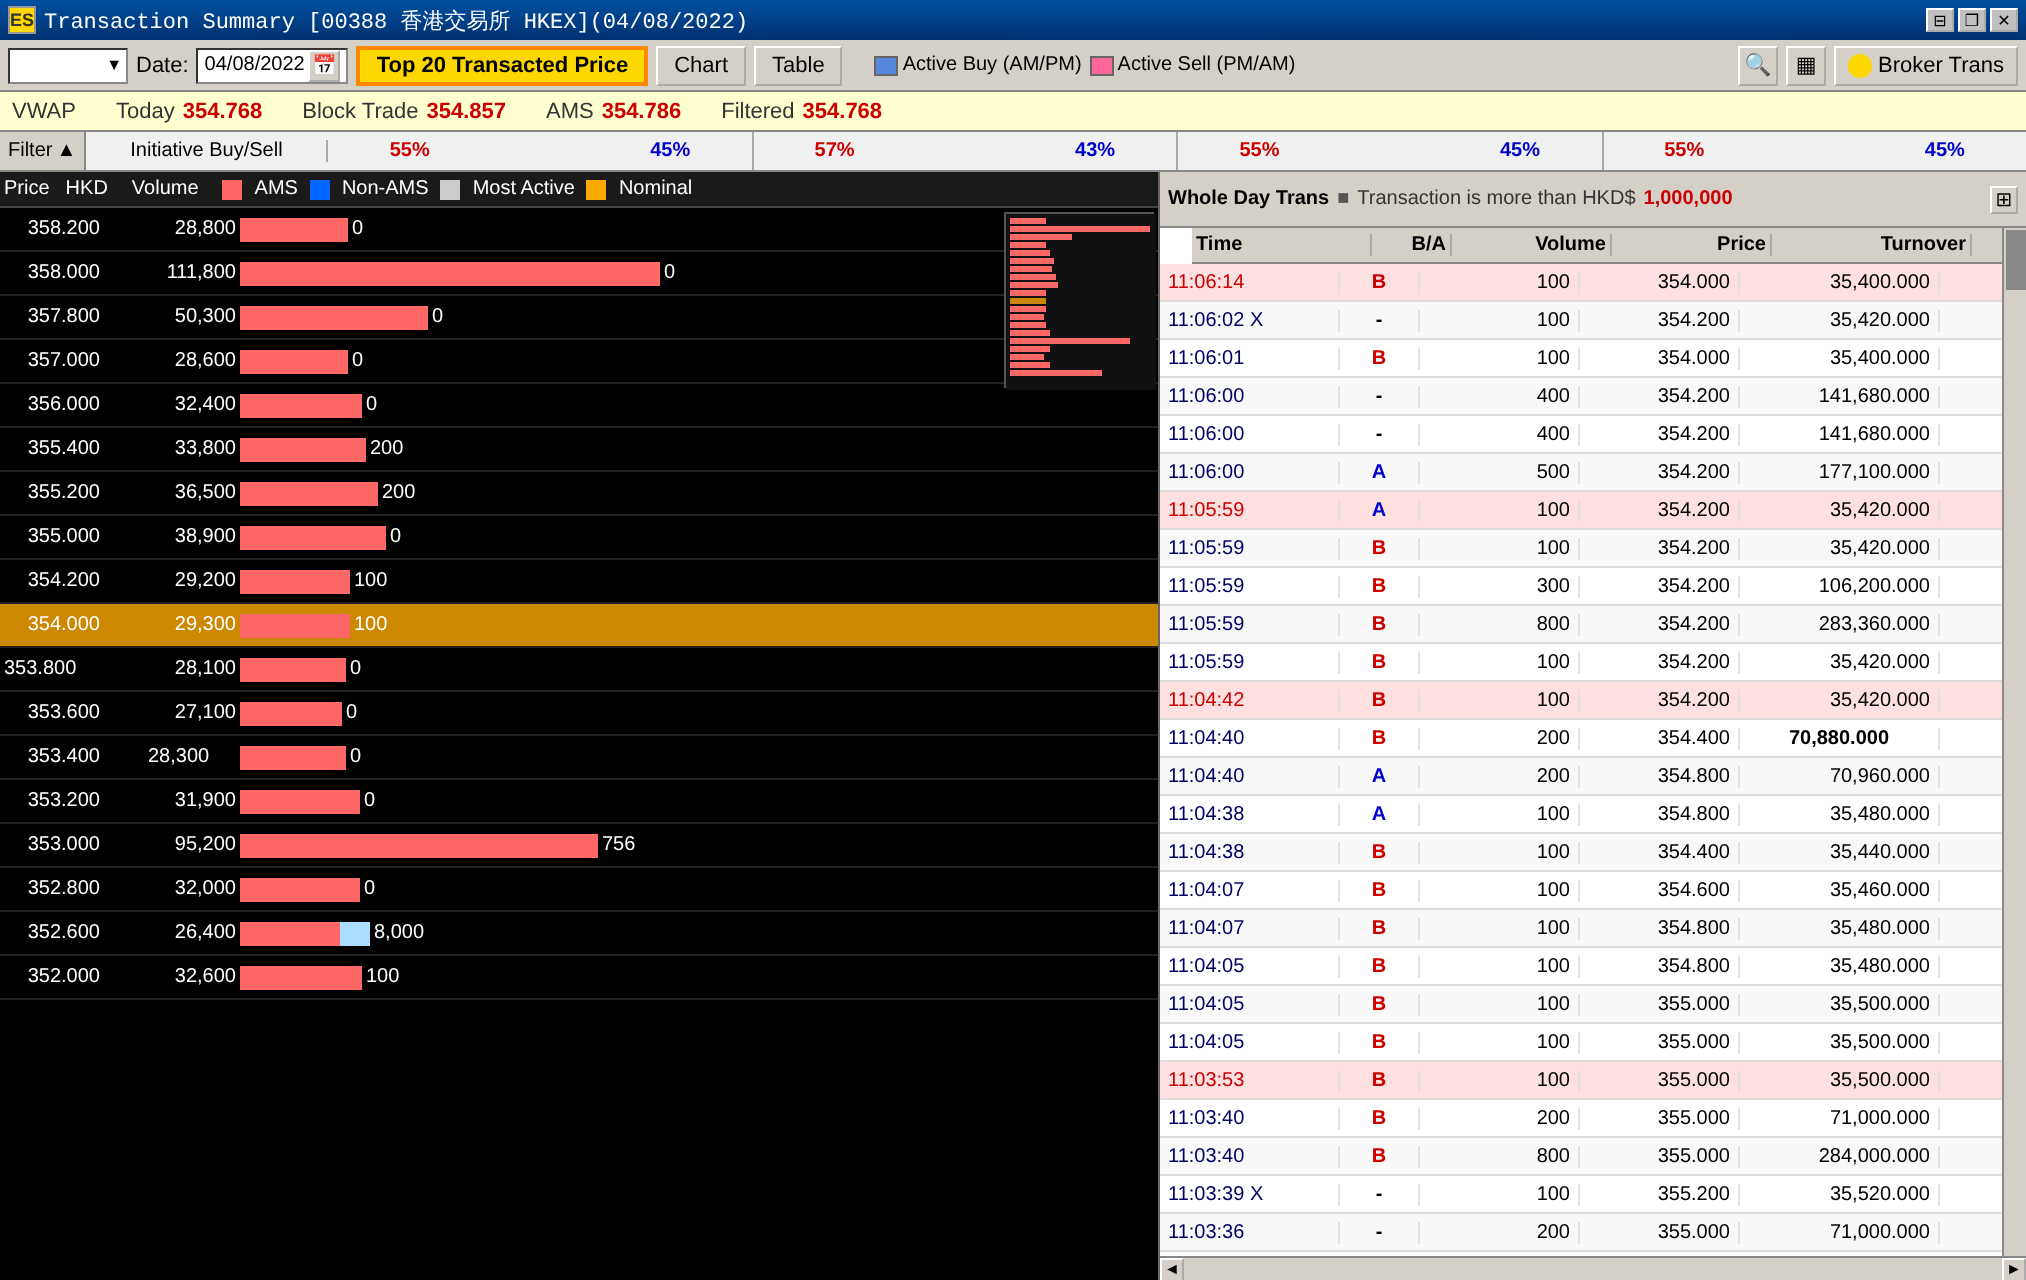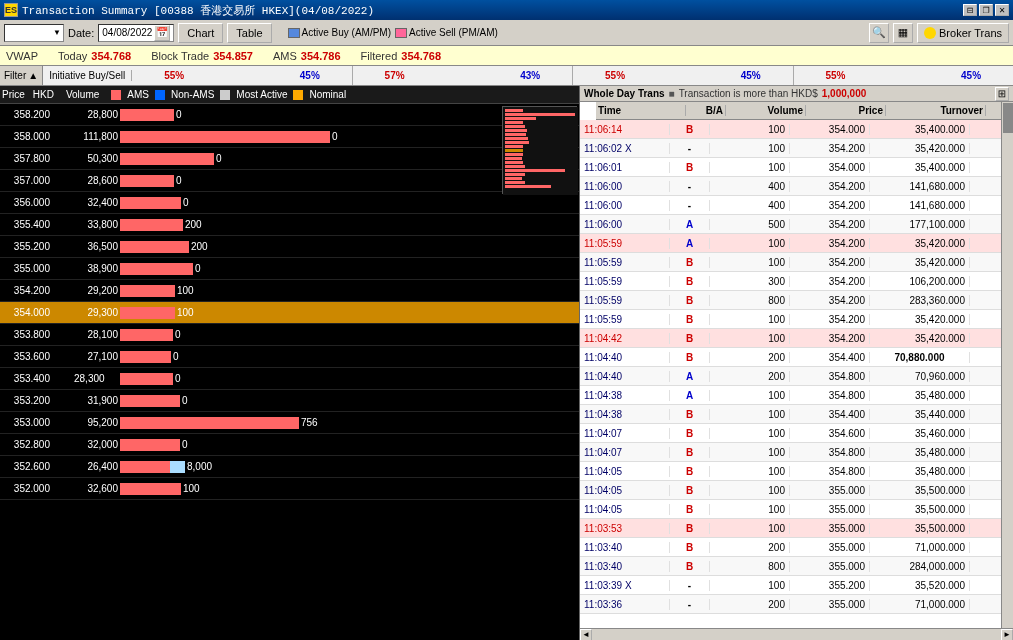--- a/index.html
+++ b/index.html
@@ -186,21 +186,21 @@
     .right-panel {
       flex: 1;
       background: #fff;
       display: flex;
       flex-direction: column;
     }
     .right-header {
       background: #d4d0c8;
       display: flex;
       align-items: center;
-      height: 16px;
+      height: 28px;
       padding: 0 4px;
       gap: 4px;
       border-bottom: 1px solid #888;
     }
     .right-header-tab {
       font-size: 10px;
       font-weight: bold;
       color: #000;
     }
     .right-header-desc {
@@ -281,20 +281,21 @@
 <div class="toolbar">
   <div class="dropdown">
     <span></span>
     <span class="dropdown-arrow">▼</span>
   </div>
   <span style="color:#000; font-size:11px;">Date:</span>
   <div class="date-field">
     <span>04/08/2022</span>
     <div class="cal-btn">📅</div>
   </div>
+  <button class="nav-btn active" style="background:#ffd700;color:#000;border:2px solid #ff8800;">Top 20 Transacted Price</button>
   <button class="nav-btn-plain">Chart</button>
   <button class="nav-btn-plain">Table</button>
   <span style="width:8px;"></span>
   <div class="legend-item">
     <div class="legend-box" style="background:#5588dd;"></div>
     <span>Active Buy (AM/PM)</span>
   </div>
   <div class="legend-item">
     <div class="legend-box" style="background:#ff6699;"></div>
     <span>Active Sell (PM/AM)</span>
@@ -326,21 +327,21 @@
     <span class="stat-label">Filtered</span>
     <span class="stat-value" style="color:#cc0000; font-weight:bold;">354.768</span>
   </div>
 </div>
 
 <div class="filter-bar">
   <div class="filter-label">
     <span>Filter</span>
     <span>▲</span>
   </div>
-  <div style="padding:0 6px; border-right:1px solid #aaa; font-size:10px;">Initiative Buy/Sell</div>
+  <div style="padding:0 22px; border-right:1px solid #aaa; font-size:10px;">Initiative Buy/Sell</div>
   <div class="pct-group">
     <span class="pct-buy">55%</span>
     <span class="pct-divider"> </span>
     <span class="pct-sell">45%</span>
   </div>
   <div style="width:1px;background:#aaa;height:100%;"></div>
   <div class="pct-group">
     <span class="pct-buy">57%</span>
     <span class="pct-divider"> </span>
     <span class="pct-sell">43%</span>
@@ -487,21 +488,21 @@
         <div class="price-row highlight" style="display: flex; align-items: center; height: 22px; border-bottom: 1px solid rgb(34, 34, 34); background: rgb(204, 136, 0);">
           <span style="color: rgb(255, 255, 255); font-size: 10px; padding: 0px 2px; min-width: 52px; text-align: right; display: inline-block;">354.000</span>
           <span style="color: rgb(255, 255, 255); font-size: 10px; padding: 0px 2px; min-width: 20px; text-align: right; display: inline-block;"></span>
           <span style="color: rgb(255, 255, 255); font-size: 10px; padding: 0px 2px; min-width: 48px; text-align: right; display: inline-block;">29,300</span>
           <div style="flex: 1 1 0%; height: 20px; position: relative; display: flex; align-items: center;">
             <div style="height: 12px; background: rgb(255, 102, 102); display: inline-block; position: absolute; left: 0px; width: 55px;"></div>
             <span style="position: absolute; left: 57px; color: rgb(255, 255, 255); font-size: 10px; white-space: nowrap;"> 100</span>
           </div>
         </div>
         <div class="price-row" style="display: flex; align-items: center; height: 22px; border-bottom: 1px solid rgb(34, 34, 34);">
-          <span style="color: rgb(255, 255, 255); font-size: 10px; padding: 0px 2px; min-width: 52px; text-align: right; display: inline-block;">353.800</span>
+          <span style="color: rgb(255, 255, 255); font-size: 10px; padding: 0px 2px; min-width: 52px; text-align: left; display: inline-block;">353.800</span>
           <span style="color: rgb(255, 255, 255); font-size: 10px; padding: 0px 2px; min-width: 20px; text-align: right; display: inline-block;"></span>
           <span style="color: rgb(255, 255, 255); font-size: 10px; padding: 0px 2px; min-width: 48px; text-align: right; display: inline-block;">28,100</span>
           <div style="flex: 1 1 0%; height: 20px; position: relative; display: flex; align-items: center;">
             <div style="height: 12px; background: rgb(255, 102, 102); display: inline-block; position: absolute; left: 0px; width: 53px;"></div>
             <span style="position: absolute; left: 55px; color: rgb(255, 255, 255); font-size: 10px; white-space: nowrap;"> 0</span>
           </div>
         </div>
         <div class="price-row" style="display: flex; align-items: center; height: 22px; border-bottom: 1px solid rgb(34, 34, 34);">
           <span style="color: rgb(255, 255, 255); font-size: 10px; padding: 0px 2px; min-width: 52px; text-align: right; display: inline-block;">353.600</span>
           <span style="color: rgb(255, 255, 255); font-size: 10px; padding: 0px 2px; min-width: 20px; text-align: right; display: inline-block;"></span>

